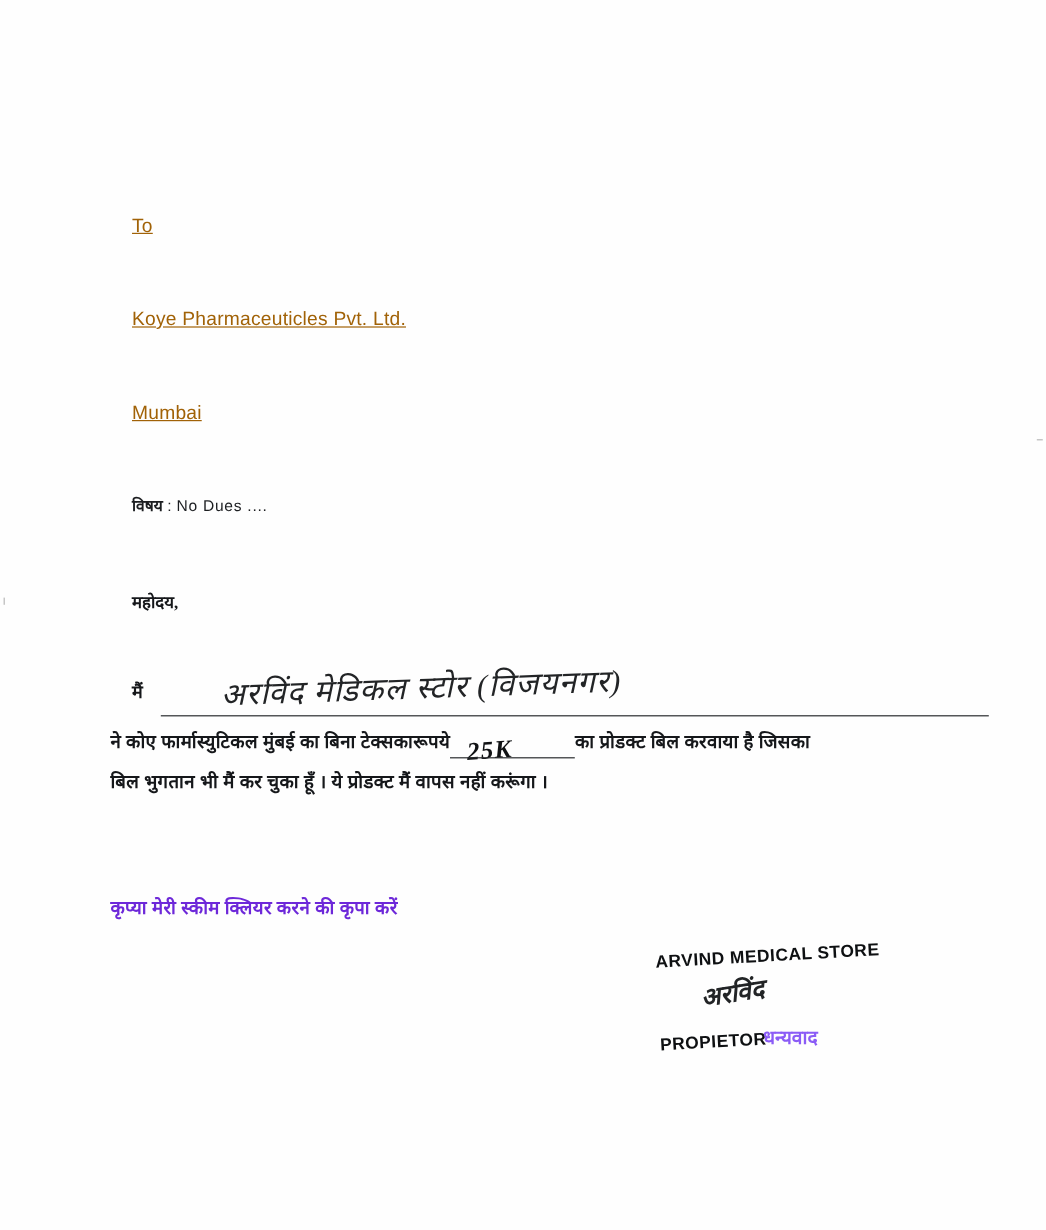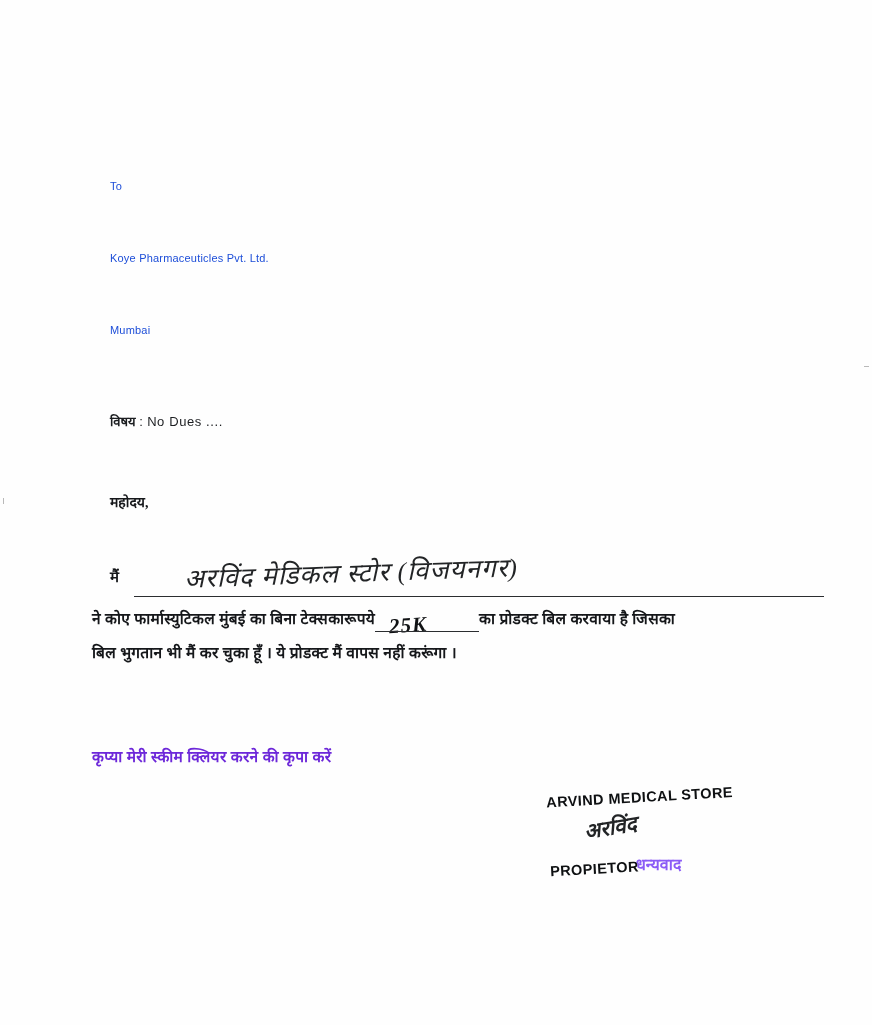--- a/index.html
+++ b/index.html
@@ -25,25 +25,26 @@
     position: absolute;
     background: #b9b9b9;
   }
   .addr-block {
     position: absolute;
     left: 110px;
     top: 180px;
     width: 600px;
   }
   .addr-line {
-    font-size: 11px;
+    font-size: 16px;
     letter-spacing: 0.2px;
-    color: #1d4ed8;
+    color: #a16207;
     margin: 0 0 60px 0;
     white-space: nowrap;
+    text-decoration: underline;
   }
   .addr-line.small-gap { margin-bottom: 44px; }
 
   .subject {
     position: absolute;
     left: 110px;
     top: 412px;
     font-size: 13px;
     color: #1c1e21;
     white-space: nowrap;

